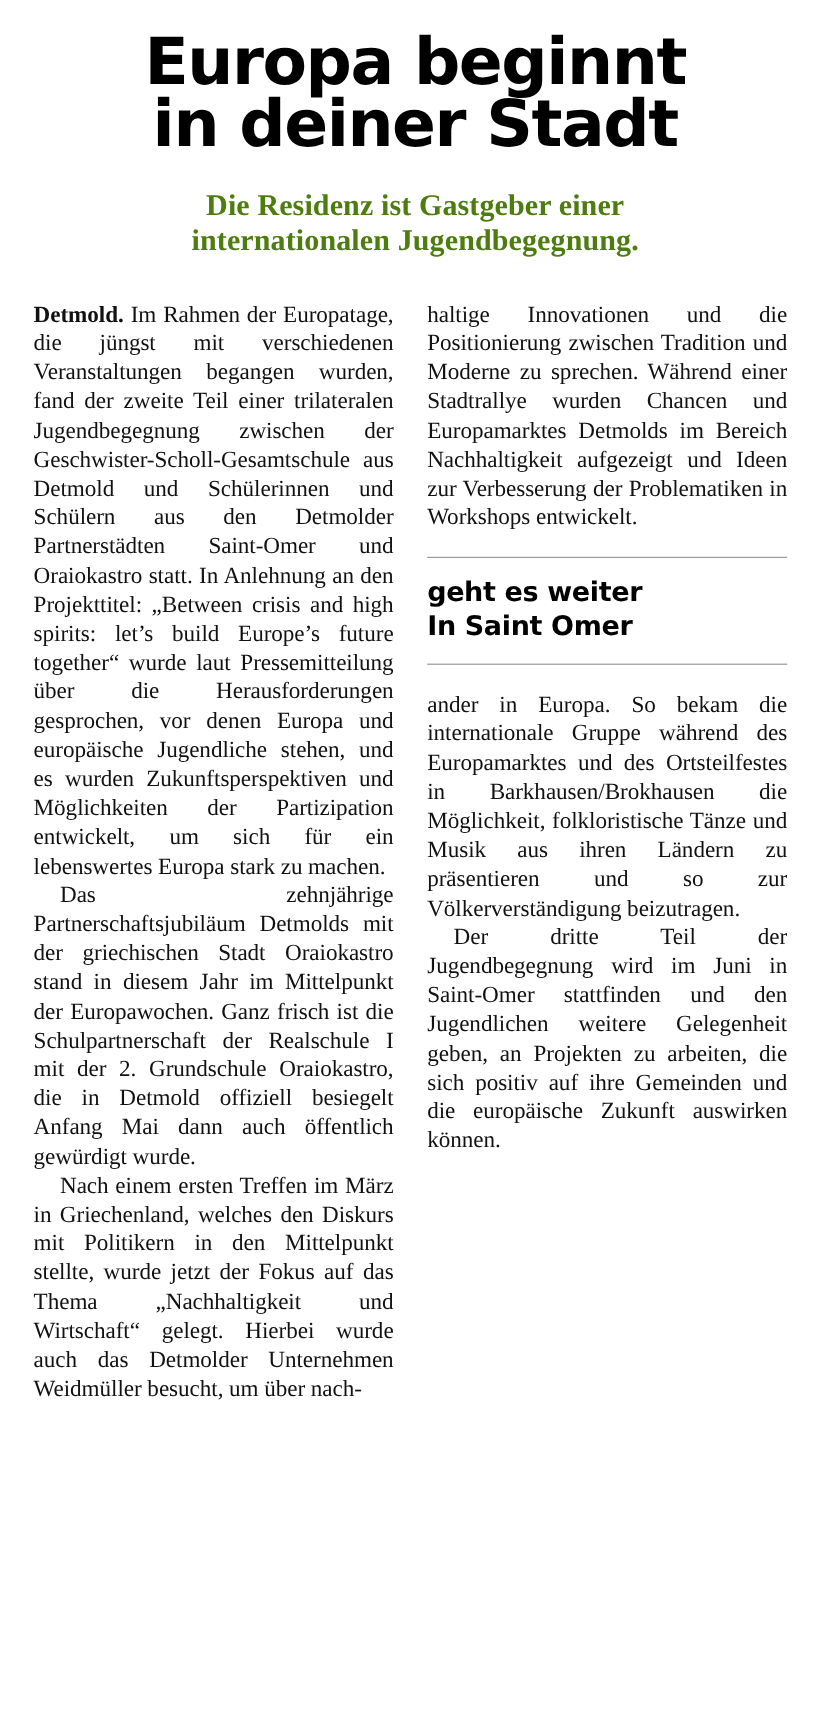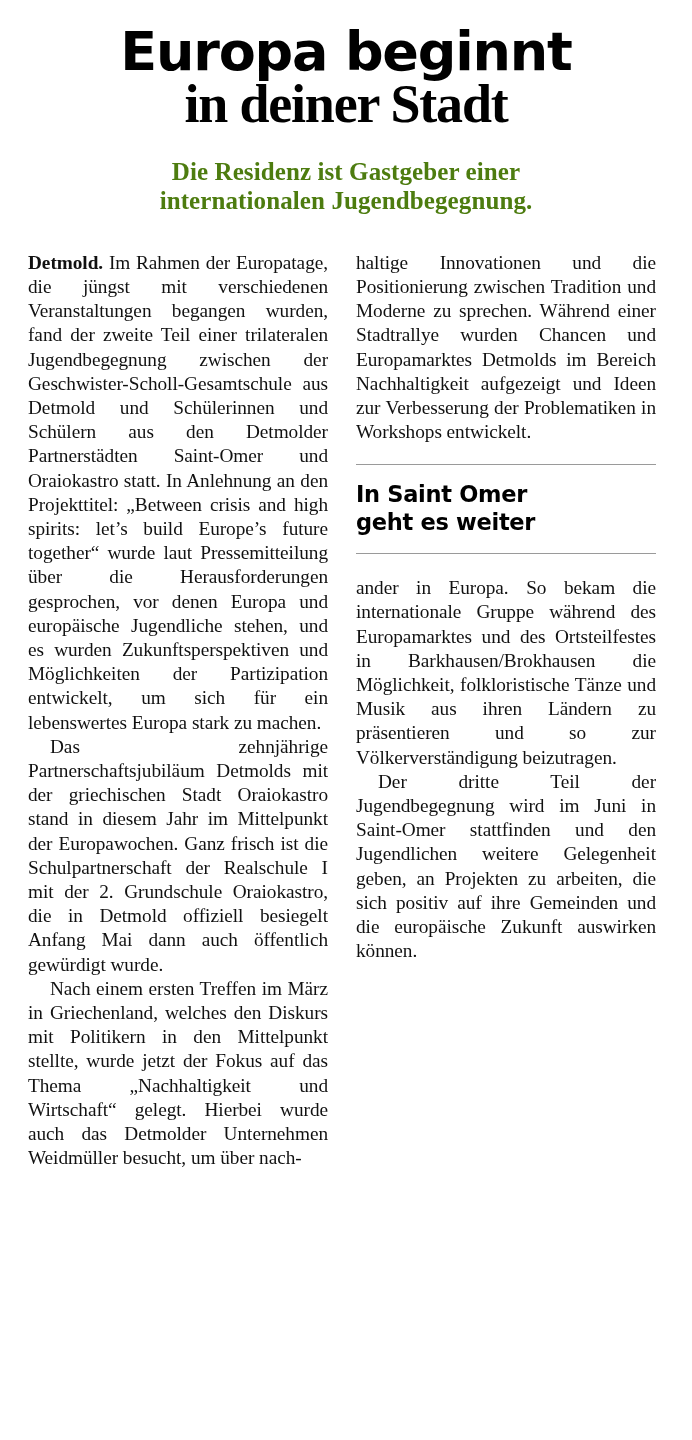--- a/index.html
+++ b/index.html
@@ -28,21 +28,20 @@
     text-align: center;
     font-size: 54px;
     line-height: 0.97;
     letter-spacing: -1.2px;
     color: #000000;
     margin: 0 0 15px 0;
     padding: 0 10px;
   }
   .headline .line2 {
     display: block;
-    font-family: Liberation Serif, serif;
   }
 
   .subhead {
     font-family: "Liberation Serif", serif;
     font-weight: bold;
     text-align: center;
     font-size: 25px;
     line-height: 1.18;
     color: #4d7c0f;
     margin: 26px auto 0 auto;
@@ -121,22 +120,22 @@
       <p class="indent">Das zehnjährige Partnerschaftsjubiläum Detmolds mit der griechischen Stadt Oraiokastro stand in diesem Jahr im Mittelpunkt der Europawochen. Ganz frisch ist die Schulpartnerschaft der Realschule I mit der 2. Grundschule Oraiokastro, die in Detmold offiziell besiegelt Anfang Mai dann auch öffentlich gewürdigt wurde.</p>
       <p class="indent">Nach einem ersten Treffen im März in Griechenland, welches den Diskurs mit Politikern in den Mittelpunkt stellte, wurde jetzt der Fokus auf das Thema „Nachhaltigkeit und Wirtschaft“ gelegt. Hierbei wurde auch das Detmolder Unternehmen Weidmüller besucht, um über nach-</p>
     </div>
 
     <div class="col">
       <p>haltige Innovationen und die Positionierung zwischen Tradition und Moderne zu sprechen. Während einer Stadtrallye wurden Chancen und Europamarktes Detmolds im Bereich Nachhaltigkeit aufgezeigt und Ideen zur Verbesserung der Problematiken in Workshops entwickelt.</p>
 
       <hr class="rule">
 
       <h3 class="inline-head">
+        <span class="ihline">geht es weiter</span>
         <span class="ihline">In Saint Omer</span>
-        <span class="ihline">geht es weiter</span>
       </h3>
 
       <hr class="rule" style="margin-top:0">
       <div class="after-rule-gap"></div>
 
       <p>ander in Europa. So bekam die internationale Gruppe während des Europamarktes und des Ortsteilfestes in Barkhausen/Brokhausen die Möglichkeit, folkloristische Tänze und Musik aus ihren Ländern zu präsentieren und so zur Völkerverständigung beizutragen.</p>
       <p class="indent">Der dritte Teil der Jugendbegegnung wird im Juni in Saint-Omer stattfinden und den Jugendlichen weitere Gelegenheit geben, an Projekten zu arbeiten, die sich positiv auf ihre Gemeinden und die europäische Zukunft auswirken können.</p>
     </div>
 
   </div>

